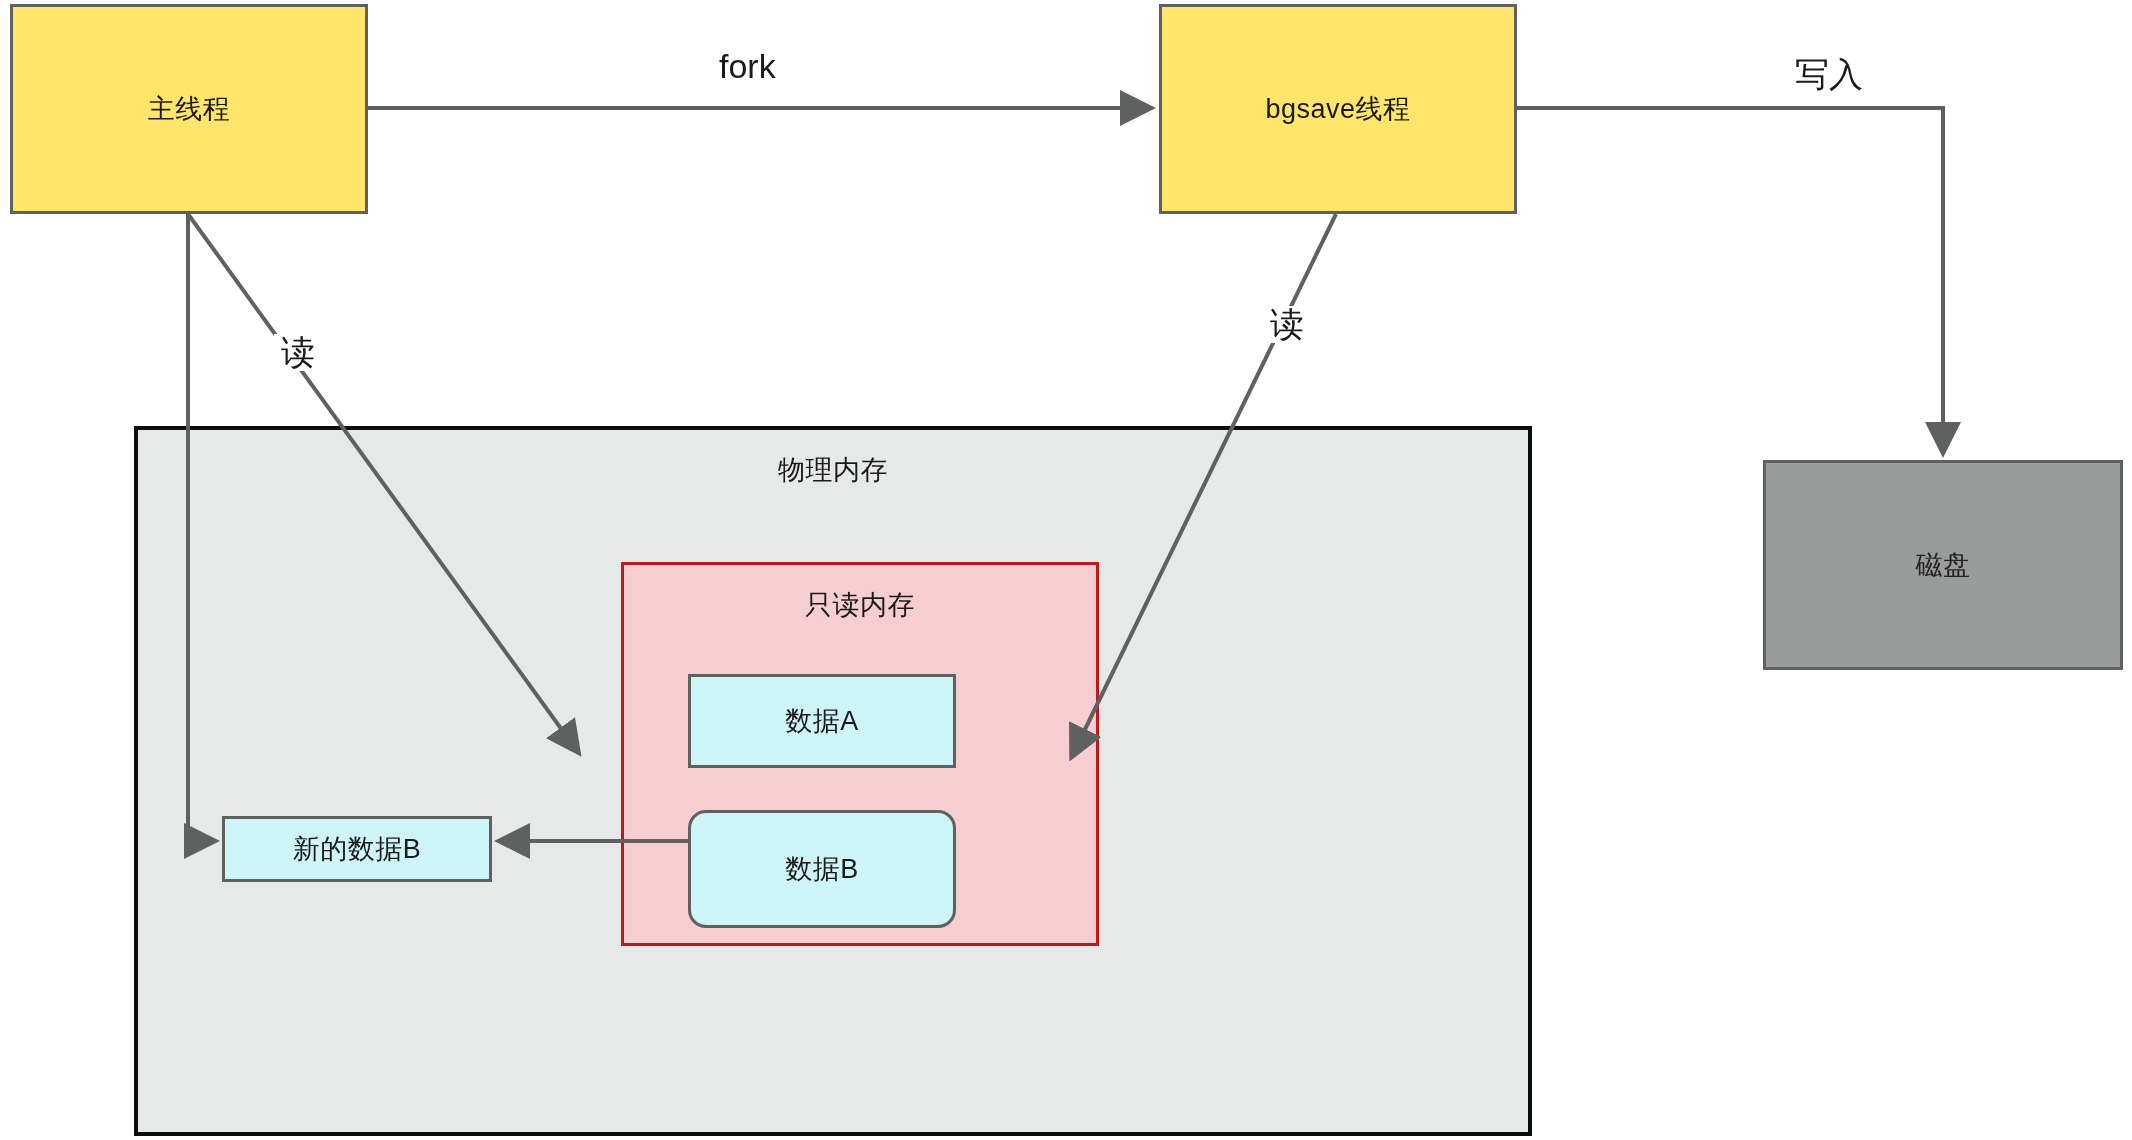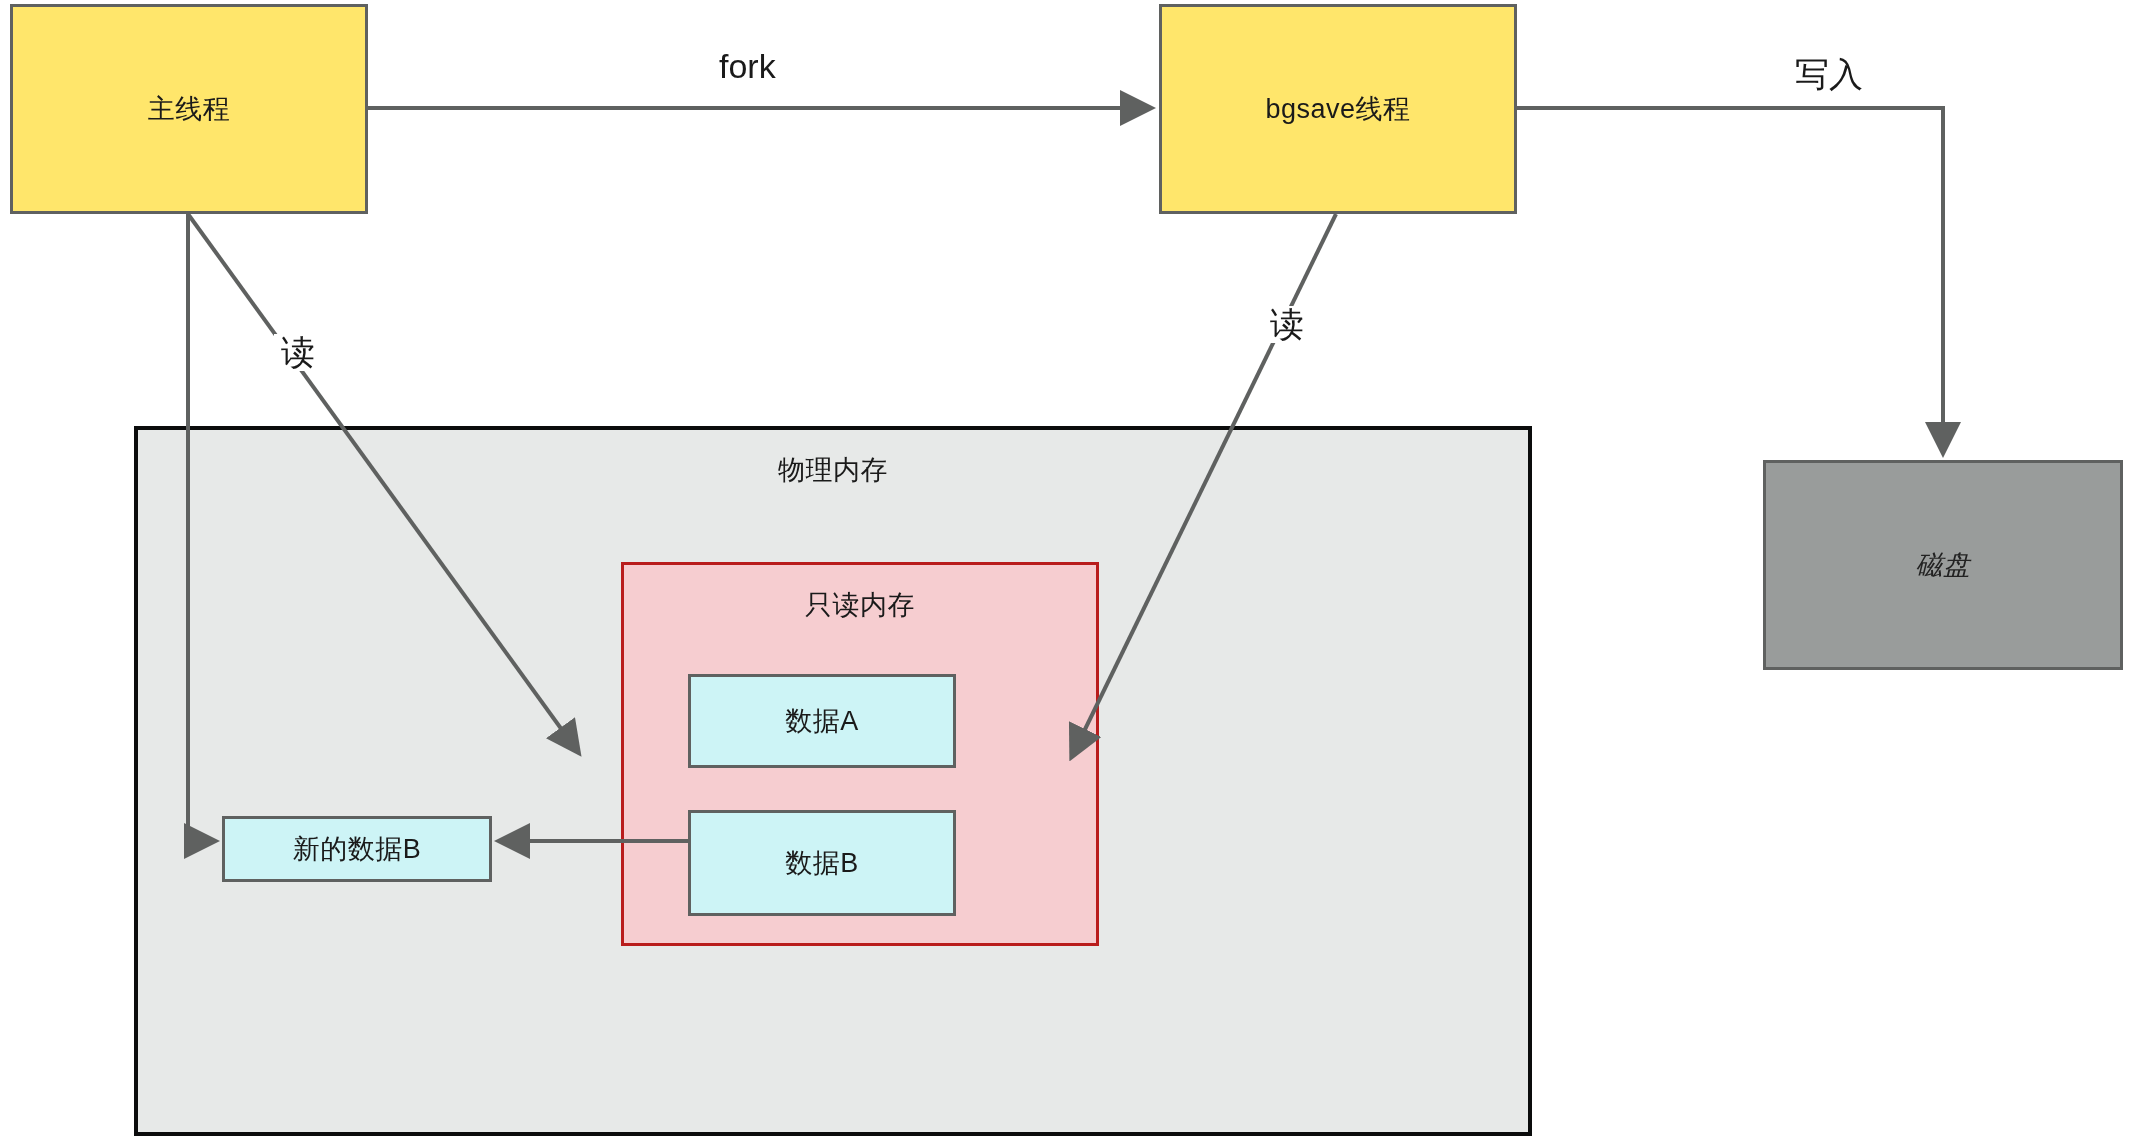--- a/index.html
+++ b/index.html
@@ -92,37 +92,37 @@
   </div>
 
   <div class="node node-readonly" style="left:586px; top:562px; width:478px; height:384px;">
     <div class="region-title">只读内存</div>
   </div>
 
   <div class="node node-data" style="left:688px; top:654px; width:268px; height:94px;">
     <span>数据A</span>
   </div>
 
-  <div class="node node-data" style="left:688px; top:790px; width:268px; height:106px;">
+  <div class="node node-data" style="left:688px; top:790px; width:268px; height:118px;border-radius:18px;">
     <span>数据B</span>
   </div>
 
   <div class="node node-data" style="left:222px; top:796px; width:270px; height:66px;">
     <span>新的数据B</span>
   </div>
 
   <div class="node node-thread" style="left:10px; top:4px; width:358px; height:210px;">
     <span>主线程</span>
   </div>
 
   <div class="node node-thread" style="left:1159px; top:4px; width:358px; height:210px;">
     <span>bgsave线程</span>
   </div>
 
-  <div class="node node-disk" style="left:1763px; top:460px; width:360px; height:210px;font-style:italic;">
+  <div class="node node-disk" style="left:1763px; top:460px; width:360px; height:210px;">
     <span>磁盘</span>
   </div>
 
   <svg class="edges" viewBox="0 0 2132 1140">
     <defs>
       <marker id="arrow" viewBox="0 0 12 12" refX="10" refY="6" markerWidth="9" markerHeight="9" orient="auto-start-reverse">
         <path d="M 0 0 L 12 6 L 0 12 z" fill="#5f6160"></path>
       </marker>
     </defs>
 

